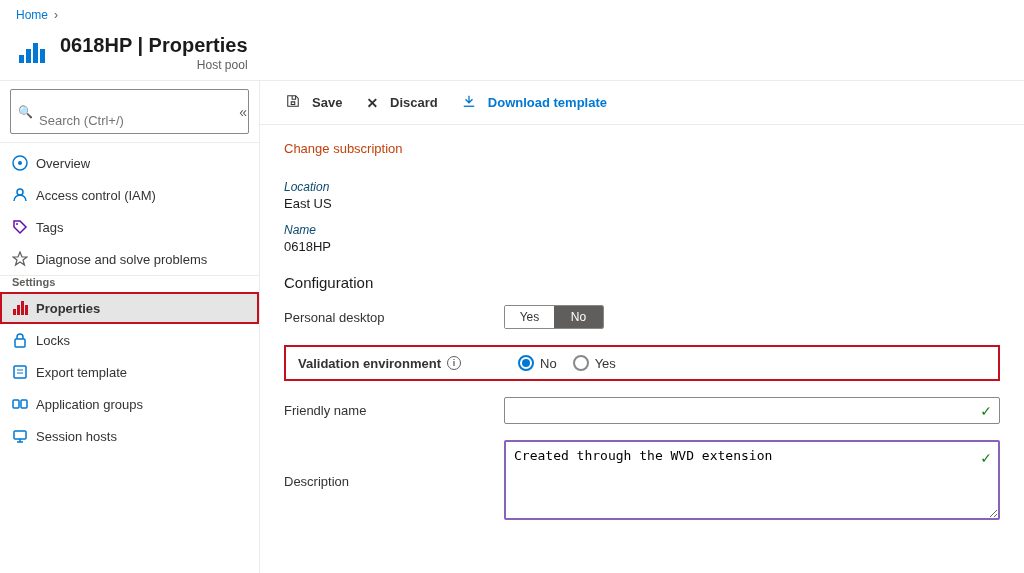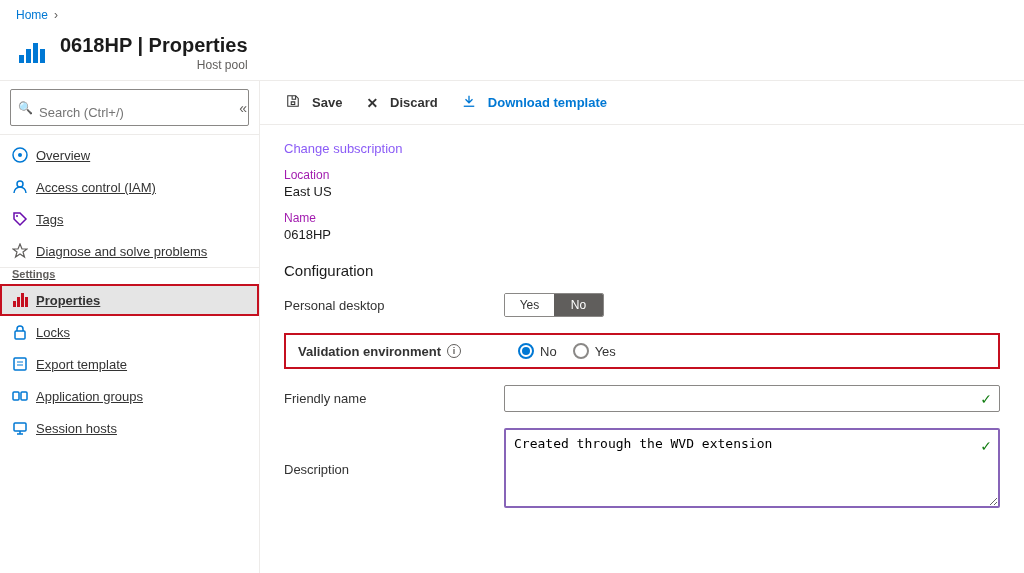--- a/index.html
+++ b/index.html
@@ -17,47 +17,47 @@
     .header-title { }
     .header-title h1 { font-size: 20px; font-weight: 600; color: #1b1b1b; }
     .header-title .subtitle { font-size: 12px; color: #605e5c; margin-top: 1px; text-align: right; }
 
     
     .main-layout { display: flex; flex: 1; overflow: hidden; }
 
     
     .sidebar { width: 260px; border-right: 1px solid #edebe9; display: flex; flex-direction: column; overflow-y: auto; background: #fff; flex-shrink: 0; }
     .sidebar-search { padding: 8px 10px; border-bottom: 1px solid #edebe9; position: relative; }
-    .sidebar-search input { width: 100%; border: 1px solid #8a8886; border-radius: 2px; padding: 15px 28px 5px 28px; font-size: 13px; outline: none; }
+    .sidebar-search input { width: 100%; border: 1px solid #8a8886; border-radius: 2px; padding: 23px 28px 5px 28px; font-size: 13px; outline: none; }
     .sidebar-search .search-icon { position: absolute; left: 18px; top: 50%; transform: translateY(-50%); color: #605e5c; font-size: 12px; }
     .sidebar-collapse { position: absolute; right: 12px; top: 50%; transform: translateY(-50%); cursor: pointer; color: #605e5c; font-size: 14px; }
 
-    .sidebar-nav { flex: 1; padding: 4px 0; text-decoration: underline; }
+    .sidebar-nav { flex: 1; padding: 4px 0; }
     .sidebar-item { display: flex; align-items: center; padding: 8px 12px; cursor: pointer; gap: 8px; color: #333; font-size: 13px; }
     .sidebar-item.active { background: #e5e5e5; outline: 2px solid #c50f1f; outline-offset: -2px; font-weight: 600; }
     .sidebar-item .item-icon { width: 16px; height: 16px; display: flex; align-items: center; justify-content: center; flex-shrink: 0; }
 
     .sidebar-section { padding: 0 12px 4px 12px; font-size: 11px; font-weight: 700; color: #605e5c; text-transform: none; border-top: 1px solid #edebe9; }
 
     
     .content { flex: 1; display: flex; flex-direction: column; overflow: hidden; }
 
     
     .toolbar { display: flex; align-items: center; padding: 8px 16px; gap: 4px; border-bottom: 1px solid #edebe9; background: #fff; }
     .toolbar-btn { display: flex; align-items: center; gap: 12px; padding: 5px 10px; border: none; background: transparent; cursor: pointer; color: #333; font-size: 13px; border-radius: 2px; font-weight: bold; }
     .toolbar-btn .icon { font-size: 14px; }
 
     
     .content-scroll { flex: 1; overflow-y: auto; padding: 0; }
     .content-inner { padding: 16px 24px; max-width: 800px; }
 
-    .change-subscription { color: #8b5cf6; cursor: pointer; font-size: 13px; margin-bottom: 12px; display: inline-block; }
+    .change-subscription { color: #c2410c; cursor: pointer; font-size: 13px; margin-bottom: 24px; display: inline-block; }
 
     .field-group { margin-bottom: 12px; }
-    .field-label { font-size: 12px; color: #a21caf; margin-bottom: 2px; }
+    .field-label { font-size: 12px; color: #0c4a6e; margin-bottom: 2px; font-style: italic; }
     .field-value { font-size: 13px; color: #1b1b1b; }
 
     .config-title { font-size: 15px; font-weight: 400; margin: 20px 0 14px 0; color: #1b1b1b; }
 
     .form-row { display: flex; align-items: center; margin-bottom: 16px; }
     .form-row-label { width: 220px; font-size: 13px; color: #333; flex-shrink: 0; display: flex; align-items: center; gap: 4px; }
     .form-row-control { flex: 1; }
 
     
     .toggle-group { display: flex; border: 1px solid #8a8886; border-radius: 2px; overflow: hidden; width: 100px; }

